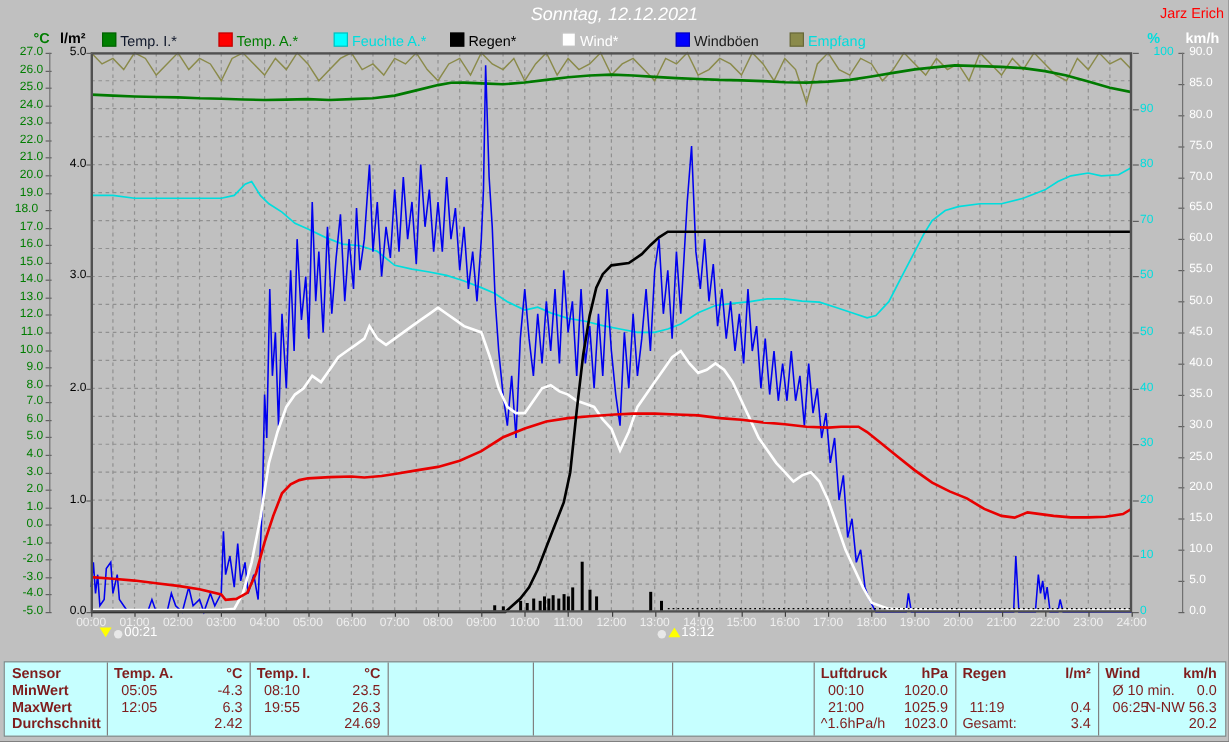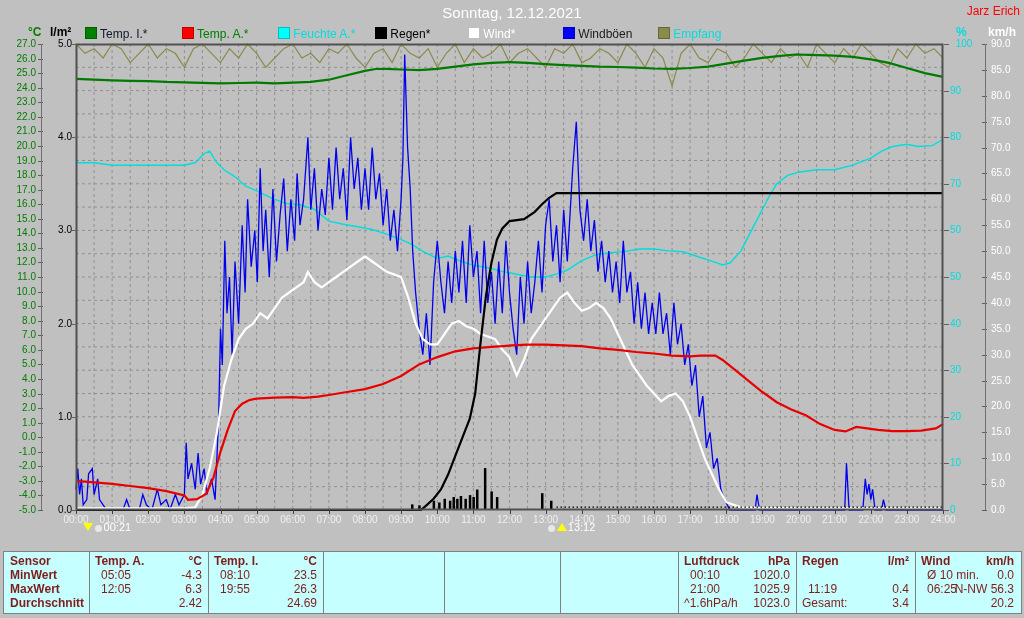--- a/index.html
+++ b/index.html
@@ -1,19 +1,19 @@
 <!DOCTYPE html>
 <html><head>
 <meta charset="utf-8">
 <style>
   html,body{margin:0;padding:0;background:#555;}
   .screen{position:relative;width:1024px;height:618px;background:#c0c0c0;overflow:hidden;
           font-family:"Liberation Sans", sans-serif;-webkit-font-smoothing:none;}
   .abs{position:absolute;}
-  .title{top:4px;left:0;width:1024px;text-align:center;color:#ffffff;font-size:15px;}
+  .title{top:4px;left:0;width:1024px;text-align:center;color:#ffffff;font-size:15px;font-style:italic;}
   .station{top:4px;right:4px;color:#ff0000;font-size:12px;}
   .unit{font-size:12px;font-weight:bold;}
   .ticklabel{font-size:10px;line-height:10px;white-space:nowrap;}
   .stub{height:1px;width:5px;background:#606060;}
   .vaxis{width:1px;background:#707070;}
   .xlab{font-size:10px;color:#efefef;text-align:center;width:40px;}
   .xtick{width:1px;height:4px;background:#404040;}
   .legend-item{font-size:12px;white-space:nowrap;}
   .sw{display:inline-block;width:10px;height:10px;vertical-align:-1px;border:1px solid rgba(0,0,0,.25);}
   .marker{font-size:11px;color:#ffffff;white-space:nowrap;display:flex;align-items:center;gap:1px;}
@@ -206,21 +206,21 @@
     <div class="ticklabel abs" style="position:absolute;left:8px;top:97.3px;width:28px;text-align:right;color:#007d00">23.0</div>
     <div class="stub abs" style="position:absolute;left:38px;top:102.3px"></div>
     <div class="ticklabel abs" style="position:absolute;left:8px;top:111.8px;width:28px;text-align:right;color:#007d00">22.0</div>
     <div class="stub abs" style="position:absolute;left:38px;top:116.8px"></div>
     <div class="ticklabel abs" style="position:absolute;left:8px;top:126.4px;width:28px;text-align:right;color:#007d00">21.0</div>
     <div class="stub abs" style="position:absolute;left:38px;top:131.4px"></div>
     <div class="ticklabel abs" style="position:absolute;left:8px;top:140.9px;width:28px;text-align:right;color:#007d00">20.0</div>
     <div class="stub abs" style="position:absolute;left:38px;top:145.9px"></div>
     <div class="ticklabel abs" style="position:absolute;left:8px;top:155.5px;width:28px;text-align:right;color:#007d00">19.0</div>
     <div class="stub abs" style="position:absolute;left:38px;top:160.5px"></div>
-    <div class="ticklabel abs" style="position:absolute;left:8px;top:170.1px;width:28px;text-align:right;color:#007d00">18.0</div>
+    <div class="ticklabel abs" style="position:absolute;left:8px;top:170.1px;width:28px;text-align:center;color:#007d00">18.0</div>
     <div class="stub abs" style="position:absolute;left:38px;top:175.1px"></div>
     <div class="ticklabel abs" style="position:absolute;left:8px;top:184.6px;width:28px;text-align:right;color:#007d00">17.0</div>
     <div class="stub abs" style="position:absolute;left:38px;top:189.6px"></div>
     <div class="ticklabel abs" style="position:absolute;left:8px;top:199.2px;width:28px;text-align:right;color:#007d00">16.0</div>
     <div class="stub abs" style="position:absolute;left:38px;top:204.2px"></div>
     <div class="ticklabel abs" style="position:absolute;left:8px;top:213.8px;width:28px;text-align:right;color:#007d00">15.0</div>
     <div class="stub abs" style="position:absolute;left:38px;top:218.8px"></div>
     <div class="ticklabel abs" style="position:absolute;left:8px;top:228.3px;width:28px;text-align:right;color:#007d00">14.0</div>
     <div class="stub abs" style="position:absolute;left:38px;top:233.3px"></div>
     <div class="ticklabel abs" style="position:absolute;left:8px;top:242.9px;width:28px;text-align:right;color:#007d00">13.0</div>
@@ -266,21 +266,21 @@
     <div class="ticklabel abs" style="position:absolute;left:44px;top:132.2px;width:28px;text-align:right;color:#000000">4.0</div>
     <div class="stub abs" style="position:absolute;left:72px;top:137.2px"></div>
     <div class="ticklabel abs" style="position:absolute;left:44px;top:225.4px;width:28px;text-align:right;color:#000000">3.0</div>
     <div class="stub abs" style="position:absolute;left:72px;top:230.4px"></div>
     <div class="ticklabel abs" style="position:absolute;left:44px;top:318.6px;width:28px;text-align:right;color:#000000">2.0</div>
     <div class="stub abs" style="position:absolute;left:72px;top:323.6px"></div>
     <div class="ticklabel abs" style="position:absolute;left:44px;top:411.8px;width:28px;text-align:right;color:#000000">1.0</div>
     <div class="stub abs" style="position:absolute;left:72px;top:416.8px"></div>
     <div class="ticklabel abs" style="position:absolute;left:44px;top:505px;width:28px;text-align:right;color:#000000">0.0</div>
     <div class="stub abs" style="position:absolute;left:72px;top:510px"></div>
-    <div class="ticklabel abs" style="position:absolute;left:950px;top:39px;width:28px;text-align:center;color:#00dddd">100</div>
+    <div class="ticklabel abs" style="position:absolute;left:950px;top:39px;width:28px;text-align:right;color:#00dddd">100</div>
     <div class="stub abs" style="position:absolute;left:944px;top:44px"></div>
     <div class="ticklabel abs" style="position:absolute;left:950px;top:85.6px;width:28px;text-align:left;color:#00dddd">90</div>
     <div class="stub abs" style="position:absolute;left:944px;top:90.6px"></div>
     <div class="ticklabel abs" style="position:absolute;left:950px;top:132.2px;width:28px;text-align:left;color:#00dddd">80</div>
     <div class="stub abs" style="position:absolute;left:944px;top:137.2px"></div>
     <div class="ticklabel abs" style="position:absolute;left:950px;top:178.8px;width:28px;text-align:left;color:#00dddd">70</div>
     <div class="stub abs" style="position:absolute;left:944px;top:183.8px"></div>
     <div class="ticklabel abs" style="position:absolute;left:950px;top:225.4px;width:28px;text-align:left;color:#00dddd">50</div>
     <div class="stub abs" style="position:absolute;left:944px;top:230.4px"></div>
     <div class="ticklabel abs" style="position:absolute;left:950px;top:272px;width:28px;text-align:left;color:#00dddd">50</div>

